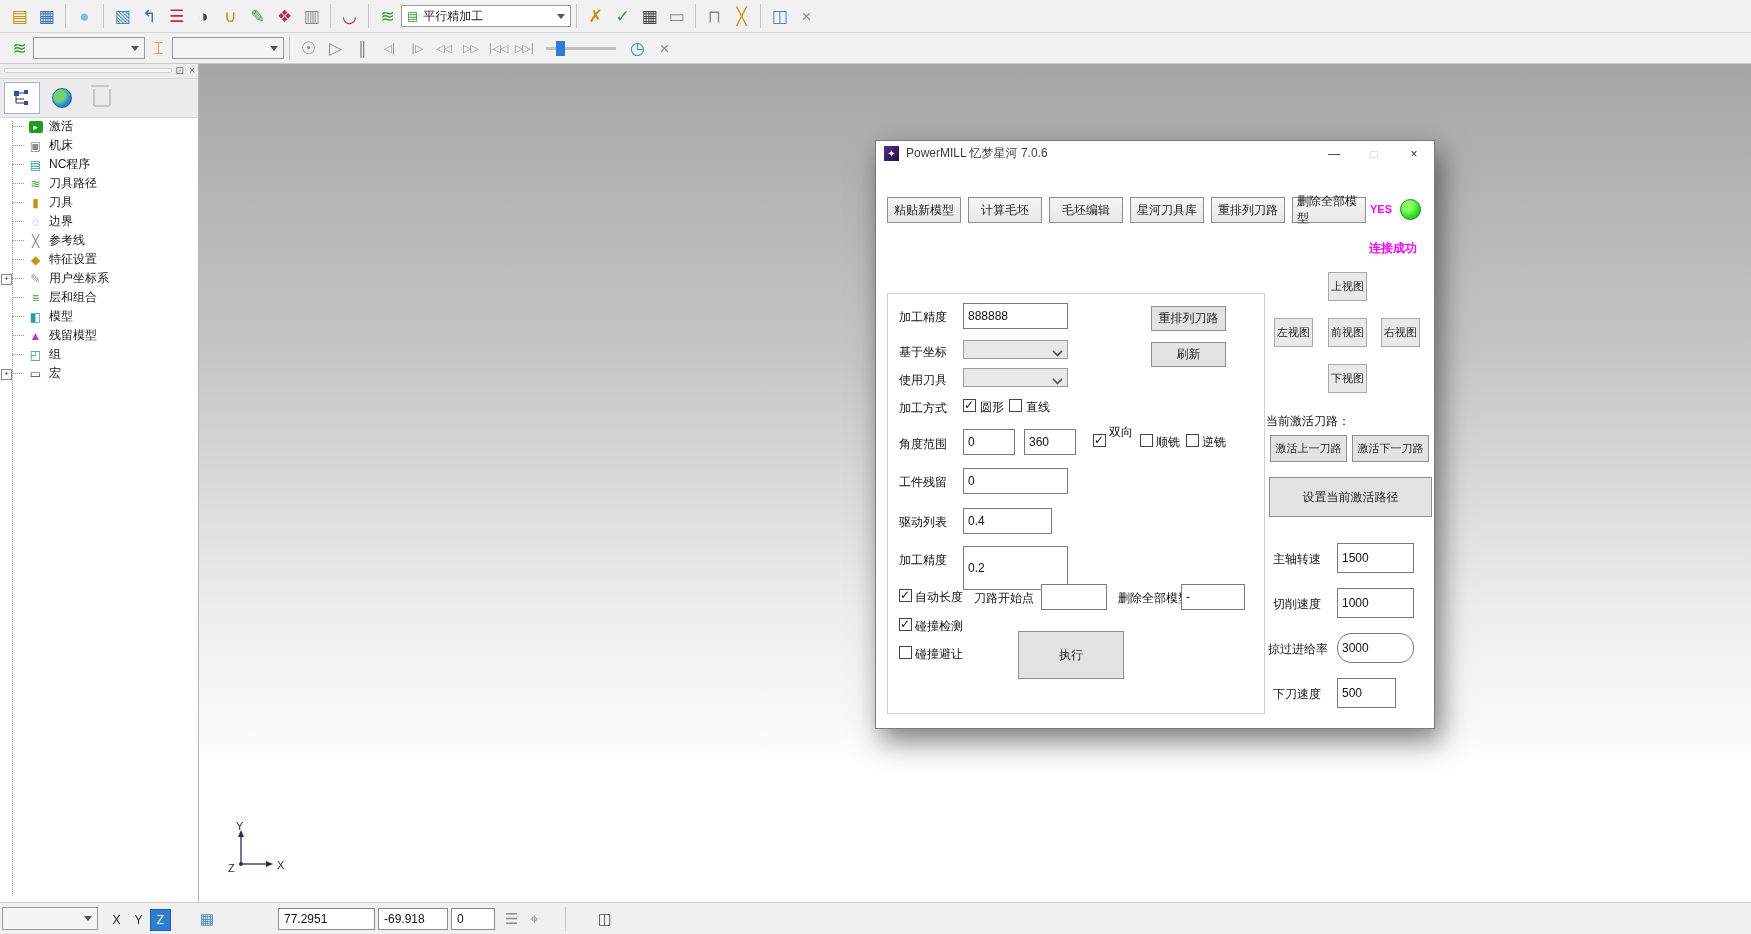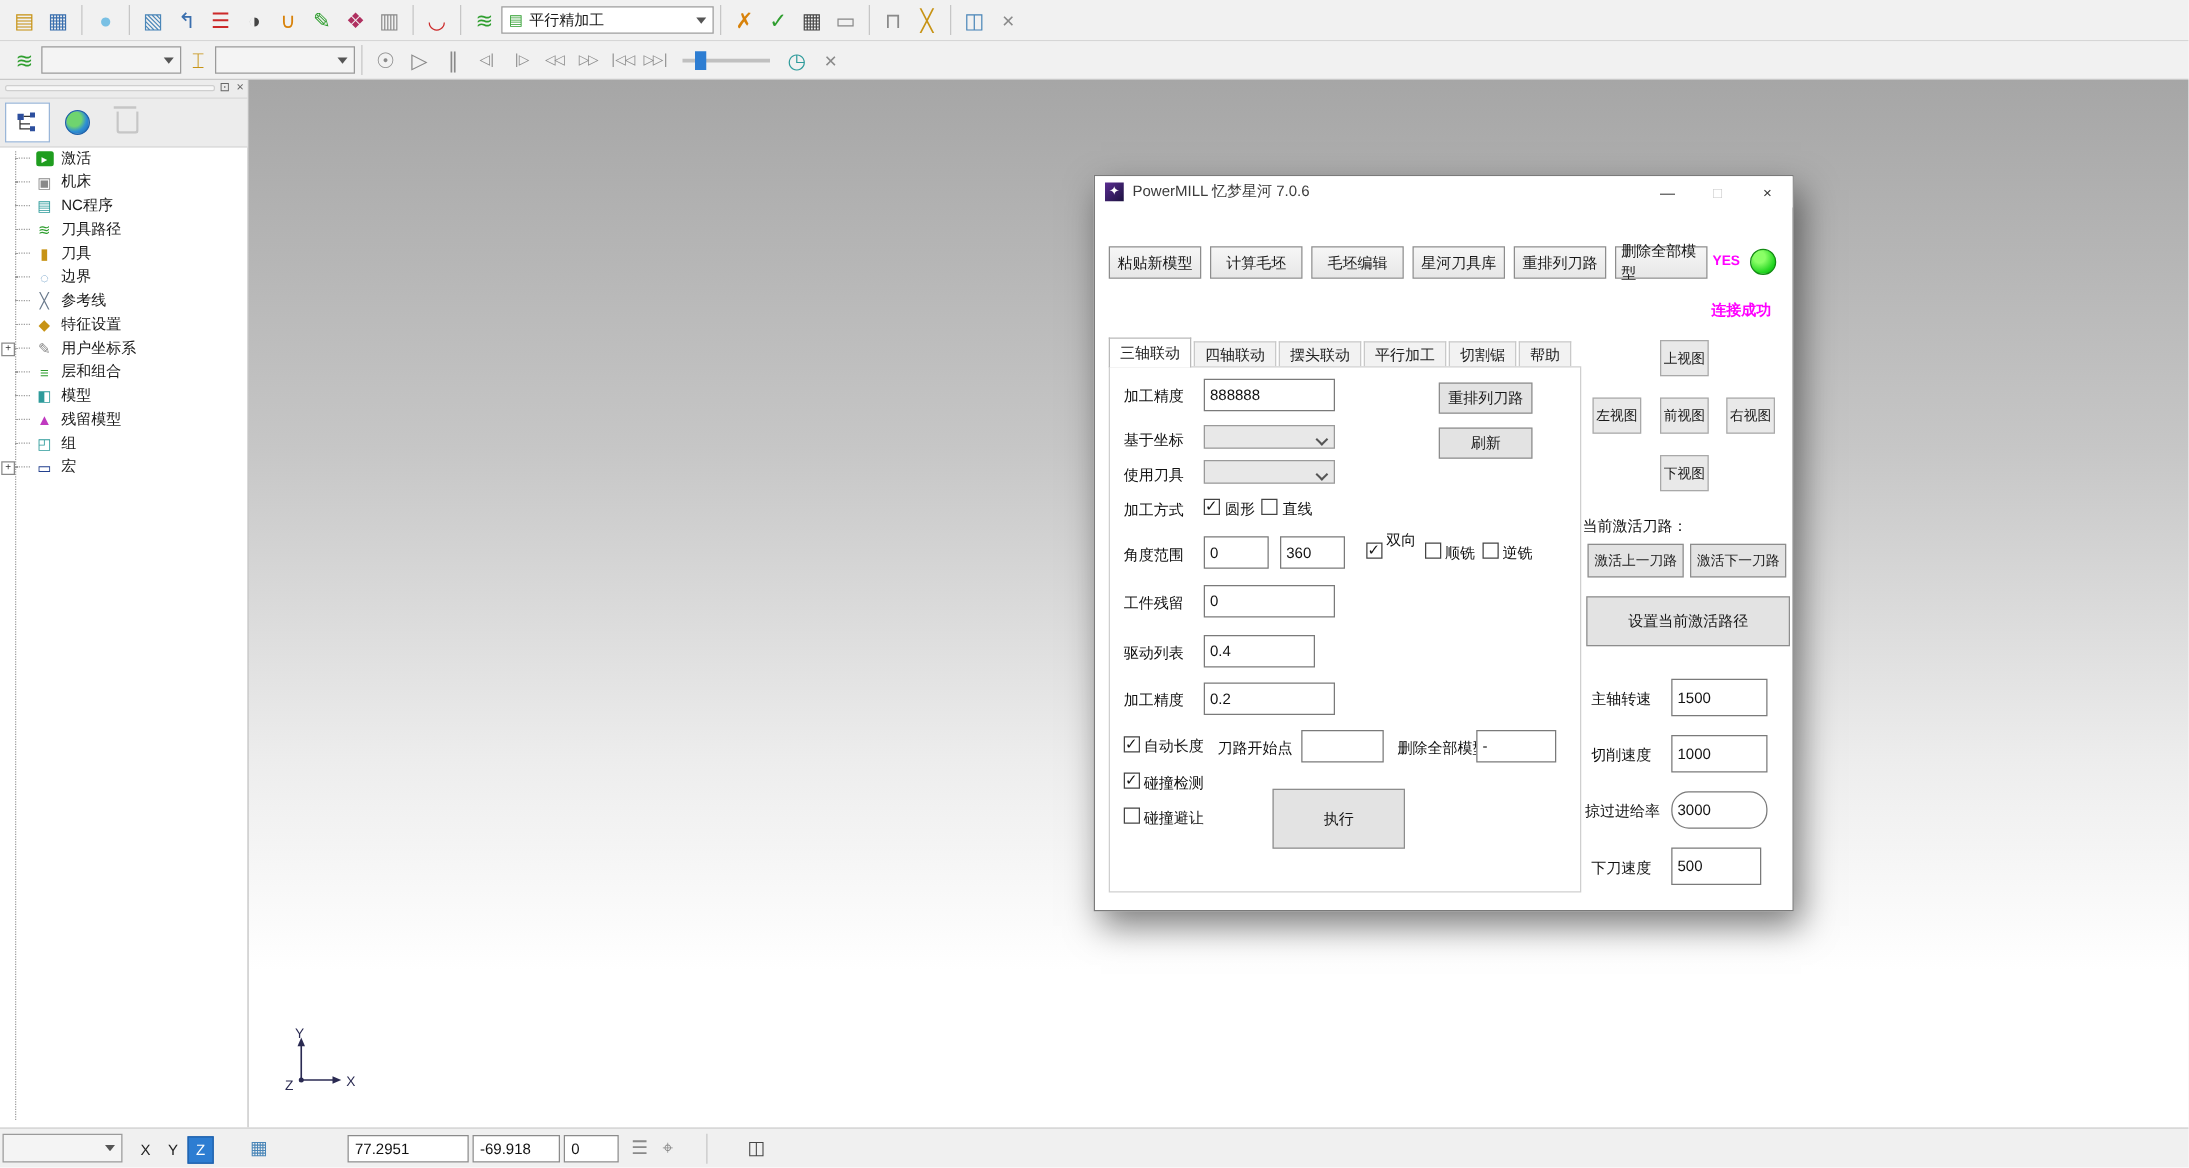--- a/index.html
+++ b/index.html
@@ -282,28 +282,20 @@
       <div class="abtn w74">毛坯编辑</div>
       <div class="abtn w74">星河刀具库</div>
       <div class="abtn w74">重排列刀路</div>
       <div class="abtn w74">删除全部模型</div>
     </div>
     <span class="abs magenta" style="left:494px;top:62px;font-size:11px">YES</span>
     <span class="abs led" style="left:524px;top:58px"></span>
 
     <span class="abs magenta" style="left:493px;top:99px">连接成功</span>
 
-    <div class="tabs">
-      <span class="tab active">三轴联动</span>
-      <span class="tab">四轴联动</span>
-      <span class="tab">摆头联动</span>
-      <span class="tab">平行加工</span>
-      <span class="tab">切割锯</span>
-      <span class="tab">帮助</span>
-    </div>
     <div class="tpanel"></div>
 
     <span class="flabel" style="left:23px;top:168px">加工精度</span>
     <input class="finput" style="left: 87px; top: 162px; width: 105px; height: 26px;" value="888888">
     <div class="bigbtn" style="left:275px;top:165px;width:75px;height:25px">重排列刀路</div>
 
     <span class="flabel" style="left:23px;top:203px">基于坐标</span>
     <div class="fcombo" style="left:87px;top:199px;width:105px;height:19px">
       <span></span>
       <span class="caret"></span>
@@ -332,21 +324,21 @@
     <span class="cb" style="left:310px;top:293px"></span>
     <span class="cblabel" style="left:326px;top:293px">逆铣</span>
 
     <span class="flabel" style="left:23px;top:333px">工件残留</span>
     <input class="finput" style="left: 87px; top: 327px; width: 105px; height: 26px;" value="0">
 
     <span class="flabel" style="left:23px;top:373px">驱动列表</span>
     <input class="finput" style="left: 87px; top: 367px; width: 89px; height: 26px;" value="0.4">
 
     <span class="flabel" style="left:23px;top:411px">加工精度</span>
-    <input class="finput" style="left: 87px; top: 405px; width: 105px; height: 26px;" value="0.2">
+    <input class="finput" style="left: 87px; top: 405px; width: 105px; height: 44px;" value="0.2">
 
     <span class="cb on" style="left:23px;top:448px"></span>
     <span class="cblabel" style="left:39px;top:448px">自动长度</span>
     <span class="flabel" style="left:98px;top:449px">刀路开始点</span>
     <input class="finput" style="left: 165px; top: 443px; width: 66px; height: 26px;" value="">
     <span class="flabel" style="left:242px;top:449px">删除全部模型</span>
     <input class="finput" style="left: 305px; top: 443px; width: 64px; height: 26px;" value="-">
 
     <span class="cb on" style="left:23px;top:477px"></span>
     <span class="cblabel" style="left:39px;top:477px">碰撞检测</span>
@@ -365,21 +357,21 @@
     <div class="bigbtn" style="left:476px;top:294px;width:77px;height:27px;font-size:11px">激活下一刀路</div>
     <div class="bigbtn" style="left:393px;top:336px;width:163px;height:40px">设置当前激活路径</div>
 
     <span class="flabel" style="left:397px;top:410px">主轴转速</span>
     <input class="finput" style="left: 461px; top: 402px; width: 77px; height: 30px;" value="1500">
     <span class="flabel" style="left:397px;top:455px">切削速度</span>
     <input class="finput" style="left: 461px; top: 447px; width: 77px; height: 30px;" value="1000">
     <span class="flabel" style="left:392px;top:500px">掠过进给率</span>
     <input class="finput" style="left: 461px; top: 492px; width: 77px; height: 30px; border-radius: 14px;" value="3000">
     <span class="flabel" style="left:397px;top:545px">下刀速度</span>
-    <input class="finput" style="left: 461px; top: 537px; width: 72px; height: 30px;" value="500">
+    <input class="finput" style="left: 461px; top: 537px; width: 59px; height: 30px;" value="500">
   </div>
 
   <div class="statusbar">
     <div class="combo combo-empty sb-combo">
       <span></span>
       <span class="caret"></span>
     </div>
     <span class="axbtn" style="left:106px">X</span>
     <span class="axbtn" style="left:128px">Y</span>
     <span class="axbtn active" style="left:150px">Z</span>

